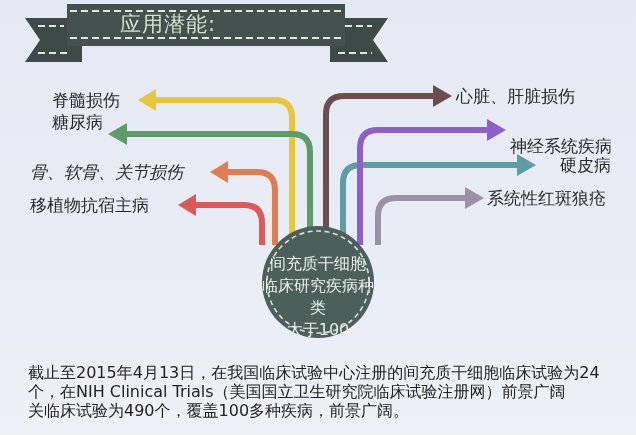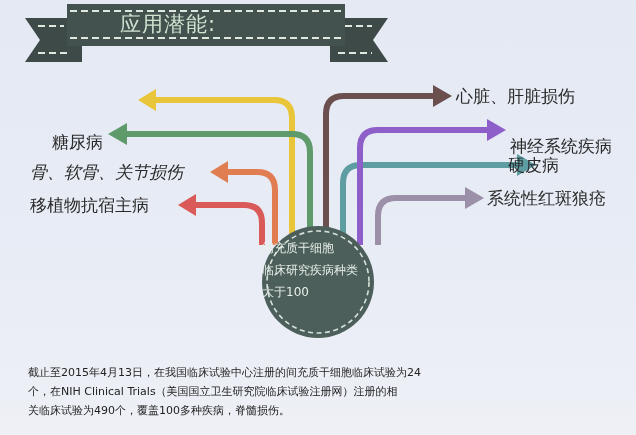--- a/index.html
+++ b/index.html
@@ -1,22 +1,22 @@
 <!DOCTYPE html>
 <html><head>
 <meta charset="utf-8">
 <style>
   html, body { margin:0; padding:0; }
   body { width:636px; height:435px; overflow:hidden; background:#e6eaf4; font-family:"DejaVu Sans", sans-serif; position:relative; }
   .stage { position:absolute; left:0; top:0; width:636px; height:435px; background:linear-gradient(180deg,#e4e9f3 0%,#e8ecf5 60%,#eef0f6 100%); }
   svg.lines { position:absolute; left:0; top:0; }
   .banner-title { position:absolute; left:120px; top:10px; color:#cfe3d0; font-size:21px; letter-spacing:1px; }
   .label { position:absolute; font-size:17px; color:#2a2a2a; white-space:nowrap; line-height:20px; }
-  .center-text { position:absolute; left:262px; top:237px; width:112px; text-align:left; color:#e8efe9; font-size:12px; line-height:22px; }
-  .footer { position:absolute; left:28px; top:363px; width:590px; font-size:11px; line-height:19px; color:#222; }
+  .center-text { position:absolute; left:262px; top:253px; width:112px; text-align:center; color:#e8efe9; font-size:16px; line-height:22px; }
+  .footer { position:absolute; left:28px; top:363px; width:590px; font-size:16px; line-height:19px; color:#222; }
   .footer div { white-space:nowrap; }
 </style>
 </head>
 <body>
 
 <div class="stage">
 
   <svg class="lines" width="636" height="435" viewBox="0 0 636 435">
 
     <g>
@@ -63,33 +63,34 @@
     <polygon points="484,198 465,187 465,209" fill="#9c8fa8"></polygon>
 
     <g>
       <circle cx="318" cy="282" r="56" fill="#4d5f5a"></circle>
       <circle cx="318" cy="282" r="51" fill="none" stroke="#d8e2dc" stroke-width="1.6" stroke-dasharray="5,3.5"></circle>
     </g>
   </svg>
 
   <div class="banner-title">应用潜能:</div>
 
-  <div class="label" style="left:52px; top:132px;">糖尿病</div>
+  <div class="label" style="left:52px; top:90px;">脊髓损伤</div>
+  <div class="label" style="left:52px; top:112px;">糖尿病</div>
   <div class="label" style="left:30px; top:162px;font-style:italic;">骨、软骨、关节损伤</div>
   <div class="label" style="left:30px; top:195px;">移植物抗宿主病</div>
 
   <div class="label" style="left:456px; top:86px;">心脏、肝脏损伤</div>
   <div class="label" style="left:510px; top:120px;margin-top:16px;">神经系统疾病</div>
-  <div class="label" style="left:508px; top:155px;">硬皮病</div>
+  <div class="label" style="left:560px; top:155px;">硬皮病</div>
   <div class="label" style="left:487px; top:188px;">系统性红斑狼疮</div>
 
   <div class="center-text">
     <div>间充质干细胞</div>
     <div>临床研究疾病种类</div>
     <div>大于100</div>
   </div>
 
   <div class="footer">
     <div>截止至2015年4月13日，在我国临床试验中心注册的间充质干细胞临床试验为24</div>
-    <div>个，在NIH Clinical Trials（美国国立卫生研究院临床试验注册网）注册的相</div>
-    <div>关临床试验为490个，覆盖100多种疾病，脊髓损伤。</div>
+    <div>个，在NIH Clinical Trials（美国国立卫生研究院临床试验注册网）前景广阔</div>
+    <div>关临床试验为490个，覆盖100多种疾病，前景广阔。</div>
   </div>
 </div>
 
 </body></html>

